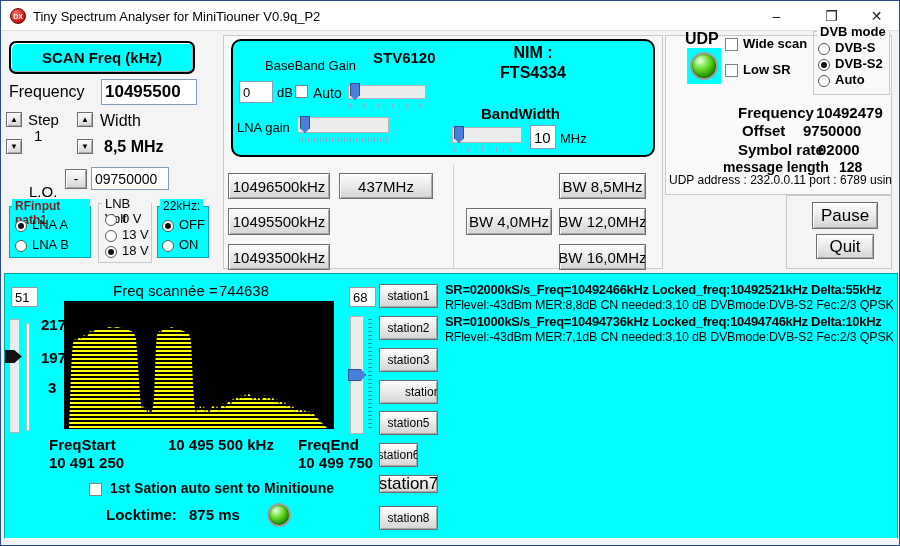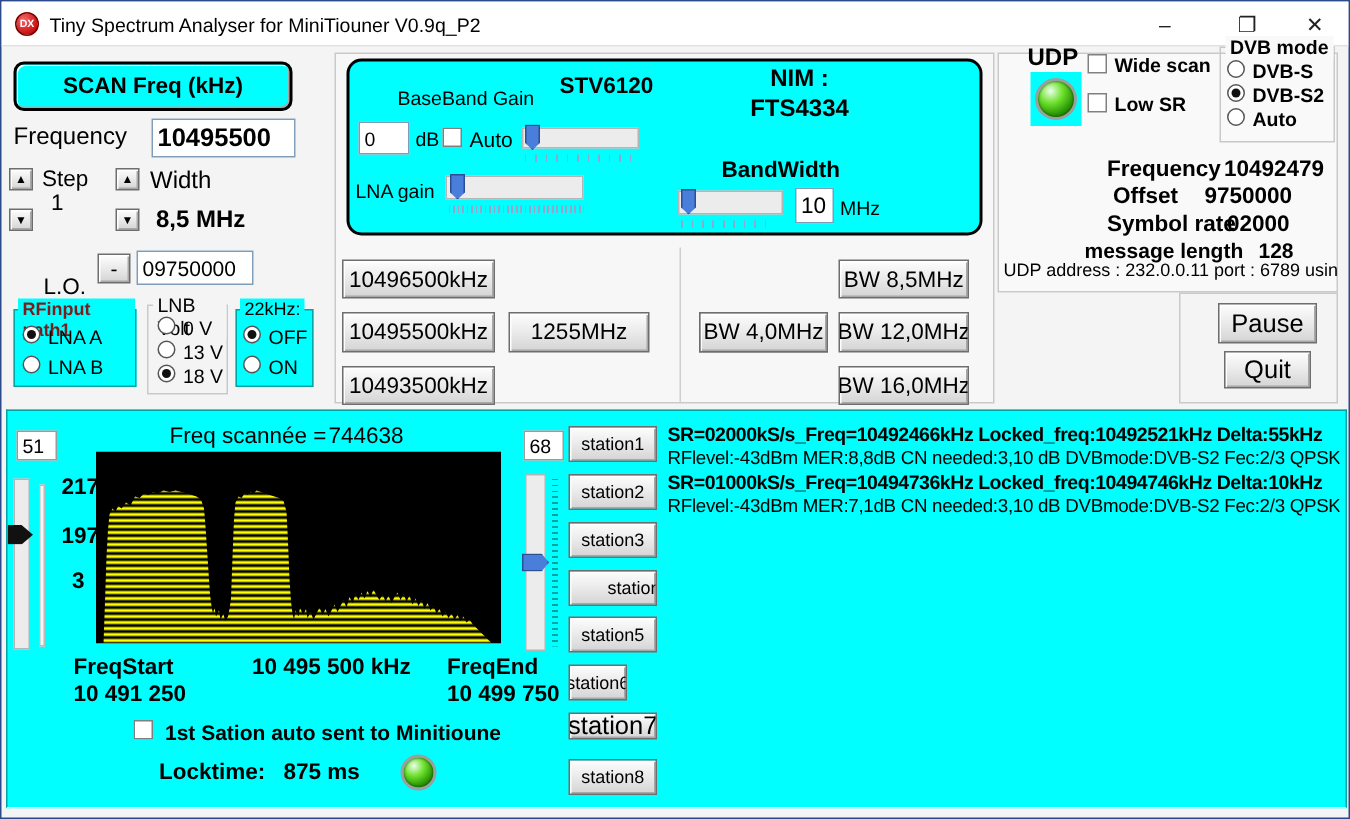--- a/index.html
+++ b/index.html
@@ -28,21 +28,21 @@
   }
   .input { background:#fff; border:1px solid #7f9db9; font-family:"Liberation Sans",sans-serif; color:#000; padding:1px 3px; }
   .cyan { background:#00ffff; }
   .gbox { border:1px solid #c9c9c9; }
   .gbox-label { position:absolute; top:-8px; left:8px; padding:0 3px; font-size:13px; }
   .radio { width:12px; height:12px; border-radius:50%; background:#fff; border:1px solid #555;
     display:inline-block; position:relative; flex:none; }
   .radio.checked::after { content:""; position:absolute; left:2px; top:2px; width:6px; height:6px;
     border-radius:50%; background:#111; }
   .chk { width:13px; height:13px; background:#fff; border:1px solid #808080; display:inline-block; flex:none; }
-  .rrow { display:flex; align-items:flex-start; gap:5px; position:absolute; font-size:13px; white-space:nowrap; }
+  .rrow { display:flex; align-items:flex-end; gap:5px; position:absolute; font-size:13px; white-space:nowrap; }
   .led { border-radius:50%; border:2px solid #9aa0a0;
     background:radial-gradient(circle at 35% 28%, #eaffea, #6ee02e 35%, #2f9e07 65%, #145c00 95%);
     box-shadow:inset 0 0 2px #063b00; }
   .slider-track { background:#ececec; border:1px solid #b5b5b5; }
   .hthumb { width:10px; height:17px; background:#4a7edb; border:1px solid #2c4f94;
     clip-path:polygon(0 0,100% 0,100% 72%,50% 100%,0 72%); }
   .hticks { height:5px; background:repeating-linear-gradient(90deg,#8fa7c9 0 1px,transparent 1px 7px); }
   .hticks.dense { background:repeating-linear-gradient(90deg,#8fa7c9 0 1px,transparent 1px 3px); }
   .vticks { width:4px; background:repeating-linear-gradient(180deg,#00a2a2 0 1px,transparent 1px 4px); }
   .b { font-weight:bold; }
@@ -147,21 +147,21 @@
     <div class="abs hthumb" style="left:221px;top:85px;"></div>
     <div class="abs hticks" style="left:221px;top:106px;width:62px;"></div>
     <input class="abs input" style="left: 297px; top: 84px; width: 26px; height: 24px; font-size: 15px;" value="10">
     <div class="abs" style="left:327px;top:90px;font-size:13px;">MHz</div>
   </div>
 
   <div class="abs btn" style="left:227px;top:172px;width:102px;height:26px;font-size:15px;">10496500kHz</div>
   <div class="abs btn" style="left:227px;top:207px;width:102px;height:27px;font-size:15px;">10495500kHz</div>
   <div class="abs btn" style="left:227px;top:243px;width:102px;height:26px;font-size:15px;">10493500kHz</div>
 
-  <div class="abs btn" style="left:338px;top:207px;width:94px;height:27px;font-size:15px;">1255MHz</div>
+  <div class="abs btn" style="left:338px;top:172px;width:94px;height:26px;font-size:15px;">437MHz</div>
 
   <div class="abs btn" style="left:465px;top:172px;width:86px;height:26px;font-size:15px;margin-top:36px;">BW 5,5MHz</div>
   <div class="abs btn" style="left:465px;top:207px;width:86px;height:27px;font-size:15px;">BW 4,0MHz</div>
 
   <div class="abs btn" style="left:558px;top:172px;width:87px;height:26px;font-size:15px;">BW 8,5MHz</div>
   <div class="abs btn" style="left:558px;top:207px;width:87px;height:27px;font-size:15px;">BW 12,0MHz</div>
   <div class="abs btn" style="left:558px;top:243px;width:87px;height:26px;font-size:15px;">BW 16,0MHz</div>
 
   <div class="abs gbox" style="left:664px;top:34px;width:227px;height:160px;background:#f9f9f9;"></div>
   <div class="abs gbox" style="left:785px;top:194px;width:106px;height:74px;"></div>

